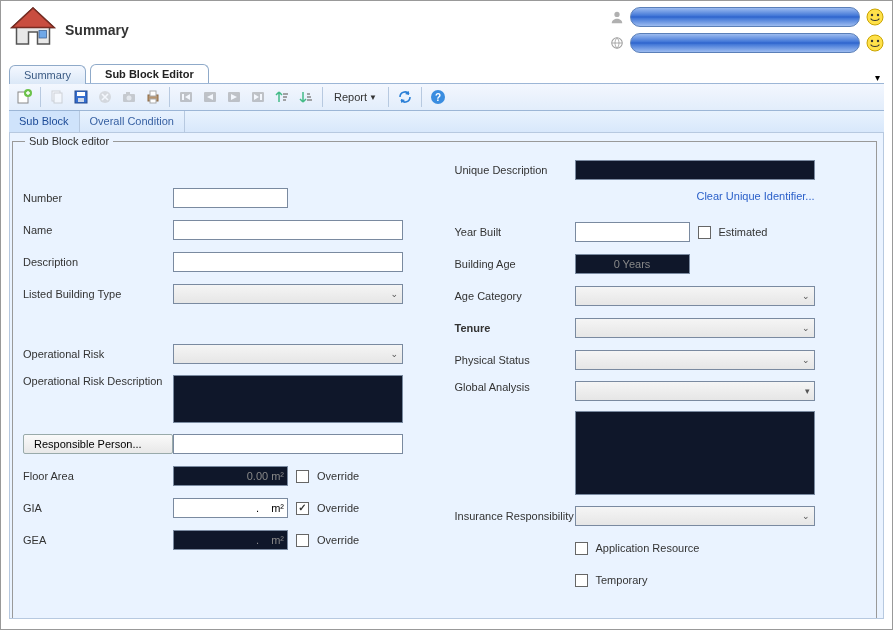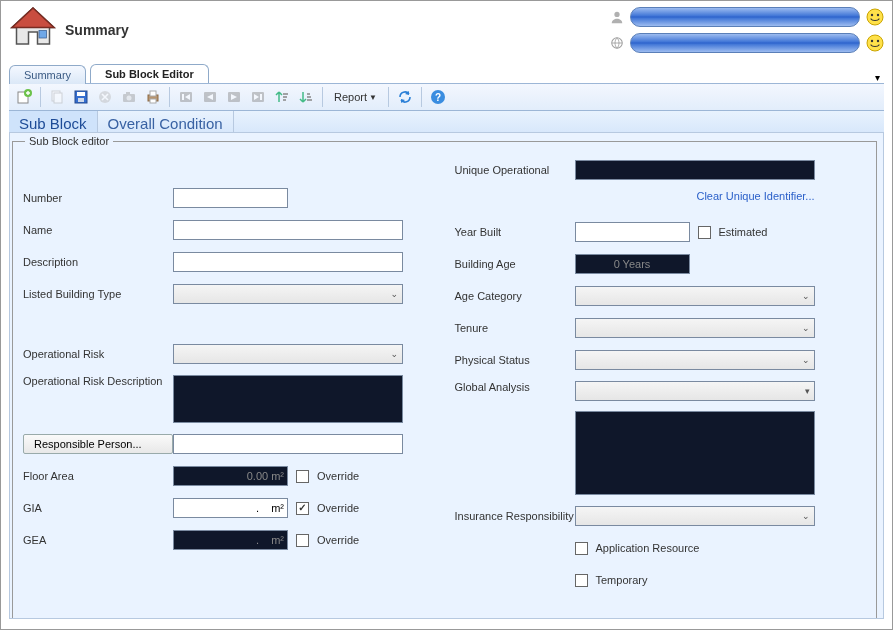--- a/index.html
+++ b/index.html
@@ -92,21 +92,21 @@
   .inner-tabs {
     margin: 0 8px;
     background: linear-gradient(to bottom, #e8f2fe, #d8e8fb);
     border-bottom:1px solid #b7c9e0;
     height: 22px;
     display:flex; align-items:stretch;
   }
   .inner-tab {
     padding: 4px 10px 8px 10px;
     color:#3962a3;
-    font-size:15px;
+    font-size:11px;
     cursor:pointer;
     border-right:1px solid #b7c9e0;
     text-align:right;
   }
   .inner-tab.active { background:#cfe3fb; color:#1d4b97; }
 
   
   .editor-wrap {
     margin: 0 8px 8px 8px;
     border: 1px solid #b7c9e0;
@@ -402,21 +402,21 @@
           <div class="ctl">
             <input type="text" class="text-input readonly right-align w115" readonly="" value=".    m²" style="">
             <span class="checkbox"></span>
             <span>Override</span>
           </div>
         </div>
       </div>
 
       <div class="col">
         <div class="form-row">
-          <span class="lbl" style="width:120px;">Unique Operational</span>
+          <span class="lbl" style="width:120px;">Unique Description</span>
           <div class="ctl">
               <input type="text" class="text-input readonly wFull" readonly="" style="max-width: 240px;">
             </div>
         </div>
         <div class="form-row" style="margin-top:-6px; margin-bottom:14px;">
           <span class="lbl" style="width:120px;"></span>
           <div class="ctl" style="justify-content:flex-end; max-width:240px;">
             <span class="link">Clear Unique Identifier...</span>
           </div>
         </div>
@@ -436,21 +436,21 @@
         </div>
         <div class="form-row">
           <span class="lbl" style="width:120px;">Age Category</span>
           <div class="ctl">
               <div class="select-input wFull" style="max-width:240px;">
                 <span class="chev">⌄</span>
               </div>
             </div>
         </div>
         <div class="form-row">
-          <span class="lbl" style="width:120px;">Tenure</span>
+          <span class="lbl" style="width:120px;font-weight:bold;">Tenure</span>
           <div class="ctl">
               <div class="select-input wFull" style="max-width:240px;">
                 <span class="chev">⌄</span>
               </div>
             </div>
         </div>
         <div class="form-row">
           <span class="lbl" style="width:120px;">Physical Status</span>
           <div class="ctl">
               <div class="select-input wFull" style="max-width:240px;">

